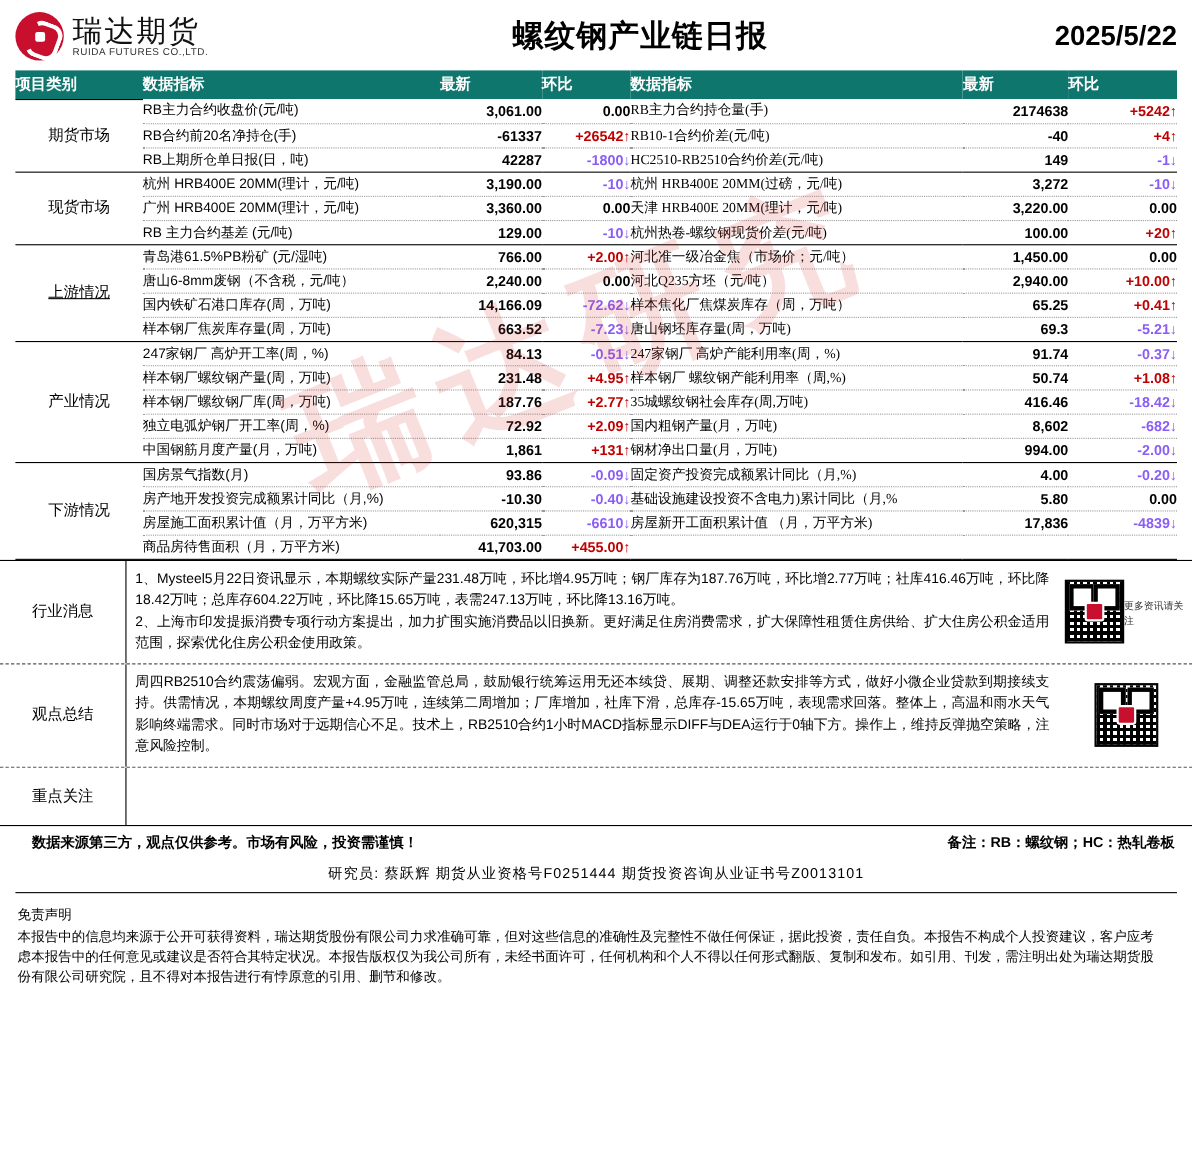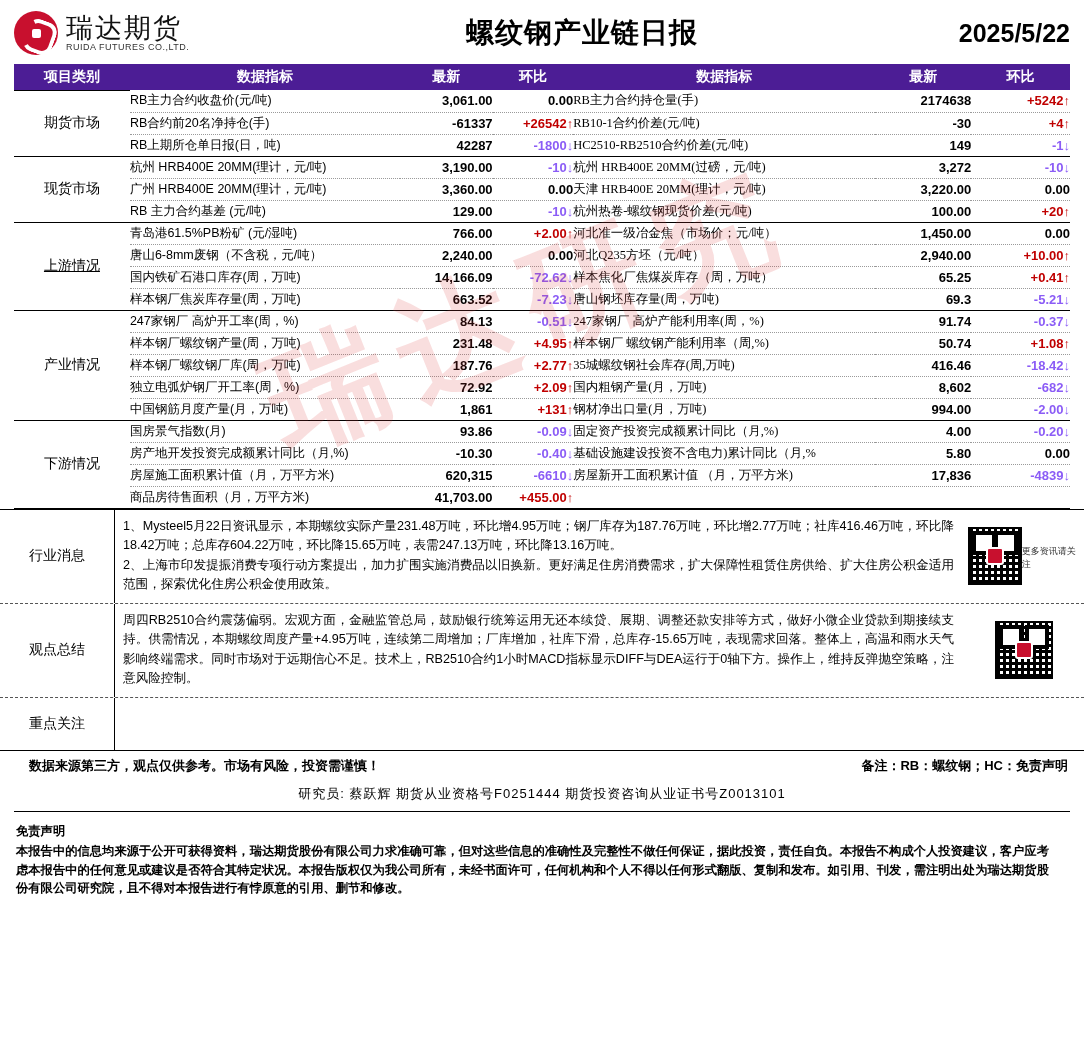--- a/index.html
+++ b/index.html
@@ -29,21 +29,21 @@
     content:""; position:absolute; left:18px; top:18px; width:9px; height:9px; background:#fff; border-radius:2px;
   }
   .logo-text-cn { font-size:27px; font-weight:normal; letter-spacing:2px; line-height:1.05; color:#111; }
   .logo-text-en { font-size:9px; letter-spacing:0.5px; color:#333; }
   .doc-title { flex:1; text-align:center; font-size:28px; font-weight:bold; letter-spacing:1px; }
   .doc-date { width:190px; text-align:right; font-size:25px; font-weight:bold; }
 
   
   table.main { border-collapse:collapse; width:1056px; margin:0 14px; table-layout:fixed; }
   table.main td, table.main th { border:0; padding:0; }
-  .thead td { background:#4c1d95; color:#fff; font-weight:bold; text-align:center; height:26px; font-size:14px; }
+  .thead td { background:#0f766e; color:#fff; font-weight:bold; height:26px; font-size:14px; }
   .grp {
     text-align:center; font-size:14px; vertical-align:middle;
     border-right:1px solid #000;
   }
   .lbl { padding-left:6px; font-size:12.5px; white-space:nowrap; }
   .num { text-align:right; padding-right:8px; font-weight:bold; font-size:13px; }
   .chg { text-align:right; padding-right:8px; font-weight:bold; font-size:13px; }
   .mid-sep { border-left:1px solid #000;font-family:Liberation Serif, serif; }
   .up { color:#c00000; }
   .down { color:#8b5cf6; }
@@ -86,21 +86,21 @@
   .qr-cap { font-size:9px; margin-top:4px; color:#333; }
 
   .focus-row { border-top:1px dashed #555; border-bottom:1px solid #000; display:flex; height:54px; }
   .focus-row .tb-label { border-right:1px solid #000; }
   .focus-row .tb-body { }
 
   
   .footer-note { display:flex; justify-content:space-between; padding:6px 16px 2px 16px; font-size:13px; font-weight:bold;margin-left:13px; }
   .researcher { text-align:center; font-size:13px; padding:8px 0 4px 0; letter-spacing:1px; }
   .hr-black { border-top:1px solid #000; margin:4px 14px 0 14px; }
-  .disclaimer { padding:10px 28px 0 16px; font-size:12.3px; line-height:1.5;font-weight:bold; }
+  .disclaimer { padding:10px 28px 0 16px; font-size:12.3px; line-height:1.5; }
   .disclaimer .dtitle { margin-bottom:2px; }
 
   
   .watermark {
     position:absolute; left:300px; top:210px; width:620px; height:420px;
     transform:rotate(-22deg); pointer-events:none; z-index:5;
     color:rgba(220,60,60,0.17); font-size:120px; font-weight:bold; letter-spacing:18px;
     line-height:1.25;
   }
 </style>
@@ -152,21 +152,21 @@
           <td class="chg flat">0.00</td>
           <td class="lbl mid-sep">RB主力合约持仓量(手)</td>
           <td class="num">2174638</td>
           <td class="chg up">+5242↑</td>
         </tr>
         <tr class="datarow">
           <td class="lbl">RB合约前20名净持仓(手)</td>
           <td class="num">-61337</td>
           <td class="chg up">+26542↑</td>
           <td class="lbl mid-sep">RB10-1合约价差(元/吨)</td>
-          <td class="num">-30</td>
+          <td class="num">-40</td>
           <td class="chg up">+4↑</td>
         </tr>
         <tr class="datarow lastrow">
           <td class="lbl">RB上期所仓单日报(日，吨)</td>
           <td class="num">42287</td>
           <td class="chg down">-1800↓</td>
           <td class="lbl mid-sep">HC2510-RB2510合约价差(元/吨)</td>
           <td class="num">149</td>
           <td class="chg down">-1↓</td>
         </tr>
@@ -331,21 +331,21 @@
     </div>
   </div>
 
   <div class="focus-row">
     <div class="tb-label">重点关注</div>
     <div class="tb-body"></div>
   </div>
 
   <div class="footer-note">
     <span>数据来源第三方，观点仅供参考。市场有风险，投资需谨慎！</span>
-    <span>备注：RB：螺纹钢；HC：免责声明</span>
+    <span>备注：RB：螺纹钢；HC：热轧卷板</span>
   </div>
   <div class="researcher">研究员: 蔡跃辉    期货从业资格号F0251444    期货投资咨询从业证书号Z0013101</div>
   <div class="hr-black"></div>
   <div class="disclaimer">
     <div class="dtitle">免责声明</div>
     <div>本报告中的信息均来源于公开可获得资料，瑞达期货股份有限公司力求准确可靠，但对这些信息的准确性及完整性不做任何保证，据此投资，责任自负。本报告不构成个人投资建议，客户应考虑本报告中的任何意见或建议是否符合其特定状况。本报告版权仅为我公司所有，未经书面许可，任何机构和个人不得以任何形式翻版、复制和发布。如引用、刊发，需注明出处为瑞达期货股份有限公司研究院，且不得对本报告进行有悖原意的引用、删节和修改。</div>
   </div>
 
 </div>
 

